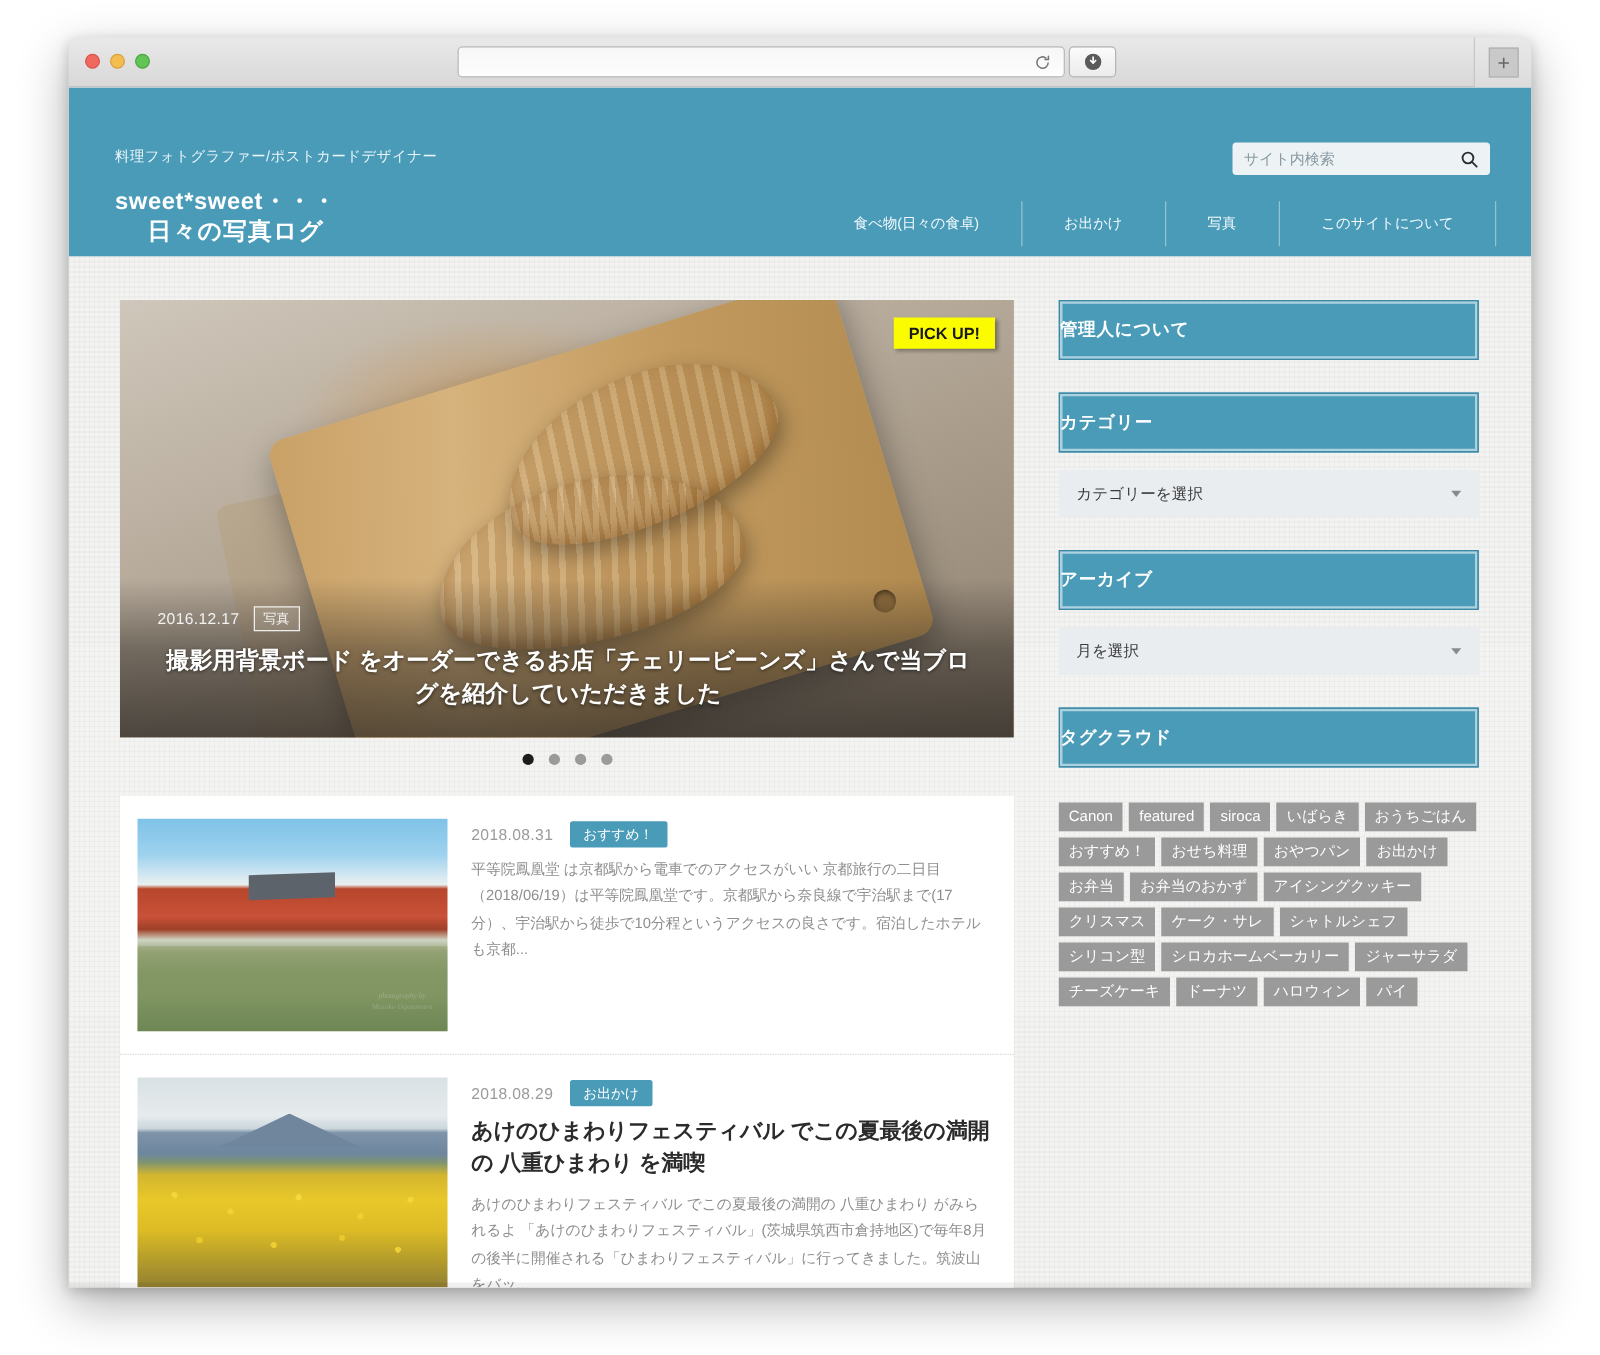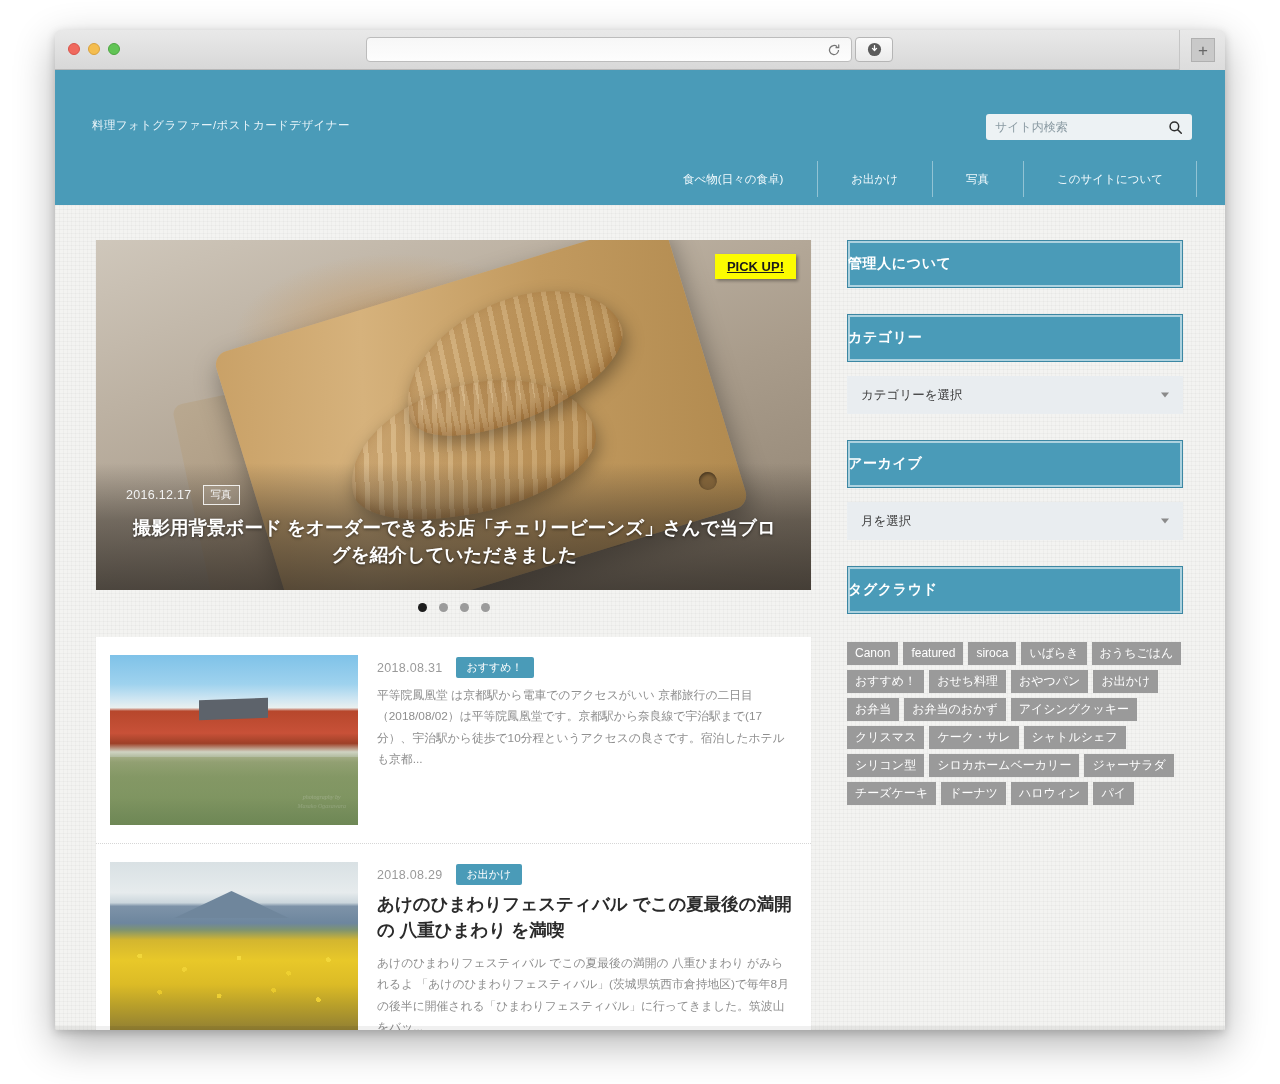--- a/index.html
+++ b/index.html
@@ -219,21 +219,20 @@
     opacity: .75;
   }
 
   #pickup-badge {
     position: absolute; right: 15px; top: 14px;
     background: #fcfc00;
     color: #1a1a1a;
     font-size: 13px; font-weight: 700;
     padding: 5px 12px;
     box-shadow: 2px 2px 3px rgba(0,0,0,0.33);
-    text-decoration: underline;
   }
 
   #hero-caption {
     position: absolute; left: 0; right: 0; bottom: 0;
     padding: 22px 28px 22px 30px;
     background: linear-gradient(to top, rgba(40,36,32,0.72) 0%, rgba(40,36,32,0.46) 55%, rgba(40,36,32,0) 100%);
     color: #fff;
     text-align: center;
   }
   #hero-meta { display:flex; align-items:center; gap: 11px; margin-bottom: 9px; }
@@ -440,20 +439,24 @@
 
       <div id="tabstrip-filler"></div>
       <div id="newtab-btn">+</div>
     </div>
 
     <div id="viewport">
 
       <header id="site-header">
         <div id="tagline">料理フォトグラファー/ポストカードデザイナー</div>
 
+        <div id="site-title-block">
+          <div id="site-title-line1">sweet*sweet・・・</div>
+          <div id="site-title-line2">日々の写真ログ</div>
+        </div>
 
         <div id="search-box">
           <input id="search-input" type="text" placeholder="サイト内検索" style="">
           <span id="search-icon">
             <svg width="15" height="15" viewBox="0 0 16 16" fill="none" stroke="#2d2d2d" stroke-width="1.6">
               <circle cx="6.8" cy="6.8" r="4.6"></circle>
               <path d="M10.4 10.4L14.2 14.2" stroke-linecap="round"></path>
             </svg>
           </span>
         </div>
@@ -504,21 +507,21 @@
 
             <article class="article">
               <div class="thumb" id="thumb-1">
                 <span class="wm">photography by<br>Masako Ogasawara</span>
               </div>
               <div class="art-body">
                 <div class="art-meta">
                   <span class="art-date">2018.08.31</span>
                   <span class="art-cat">おすすめ！</span>
                 </div>
-                <p class="art-excerpt">平等院鳳凰堂 は京都駅から電車でのアクセスがいい 京都旅行の二日目（2018/08/02）は平等院鳳凰堂です。京都駅から奈良線で宇治駅まで(17分）、宇治駅から徒歩で10分程というアクセスの良さです。宿泊したホテルも京都...</p>
+                <p class="art-excerpt">平等院鳳凰堂 は京都駅から電車でのアクセスがいい 京都旅行の二日目（2018/06/19）は平等院鳳凰堂です。京都駅から奈良線で宇治駅まで(17分）、宇治駅から徒歩で10分程というアクセスの良さです。宿泊したホテルも京都...</p>
               </div>
             </article>
 
             <article class="article">
               <div class="thumb" id="thumb-2"></div>
               <div class="art-body">
                 <div class="art-meta">
                   <span class="art-date">2018.08.29</span>
                   <span class="art-cat">お出かけ</span>
                 </div>

